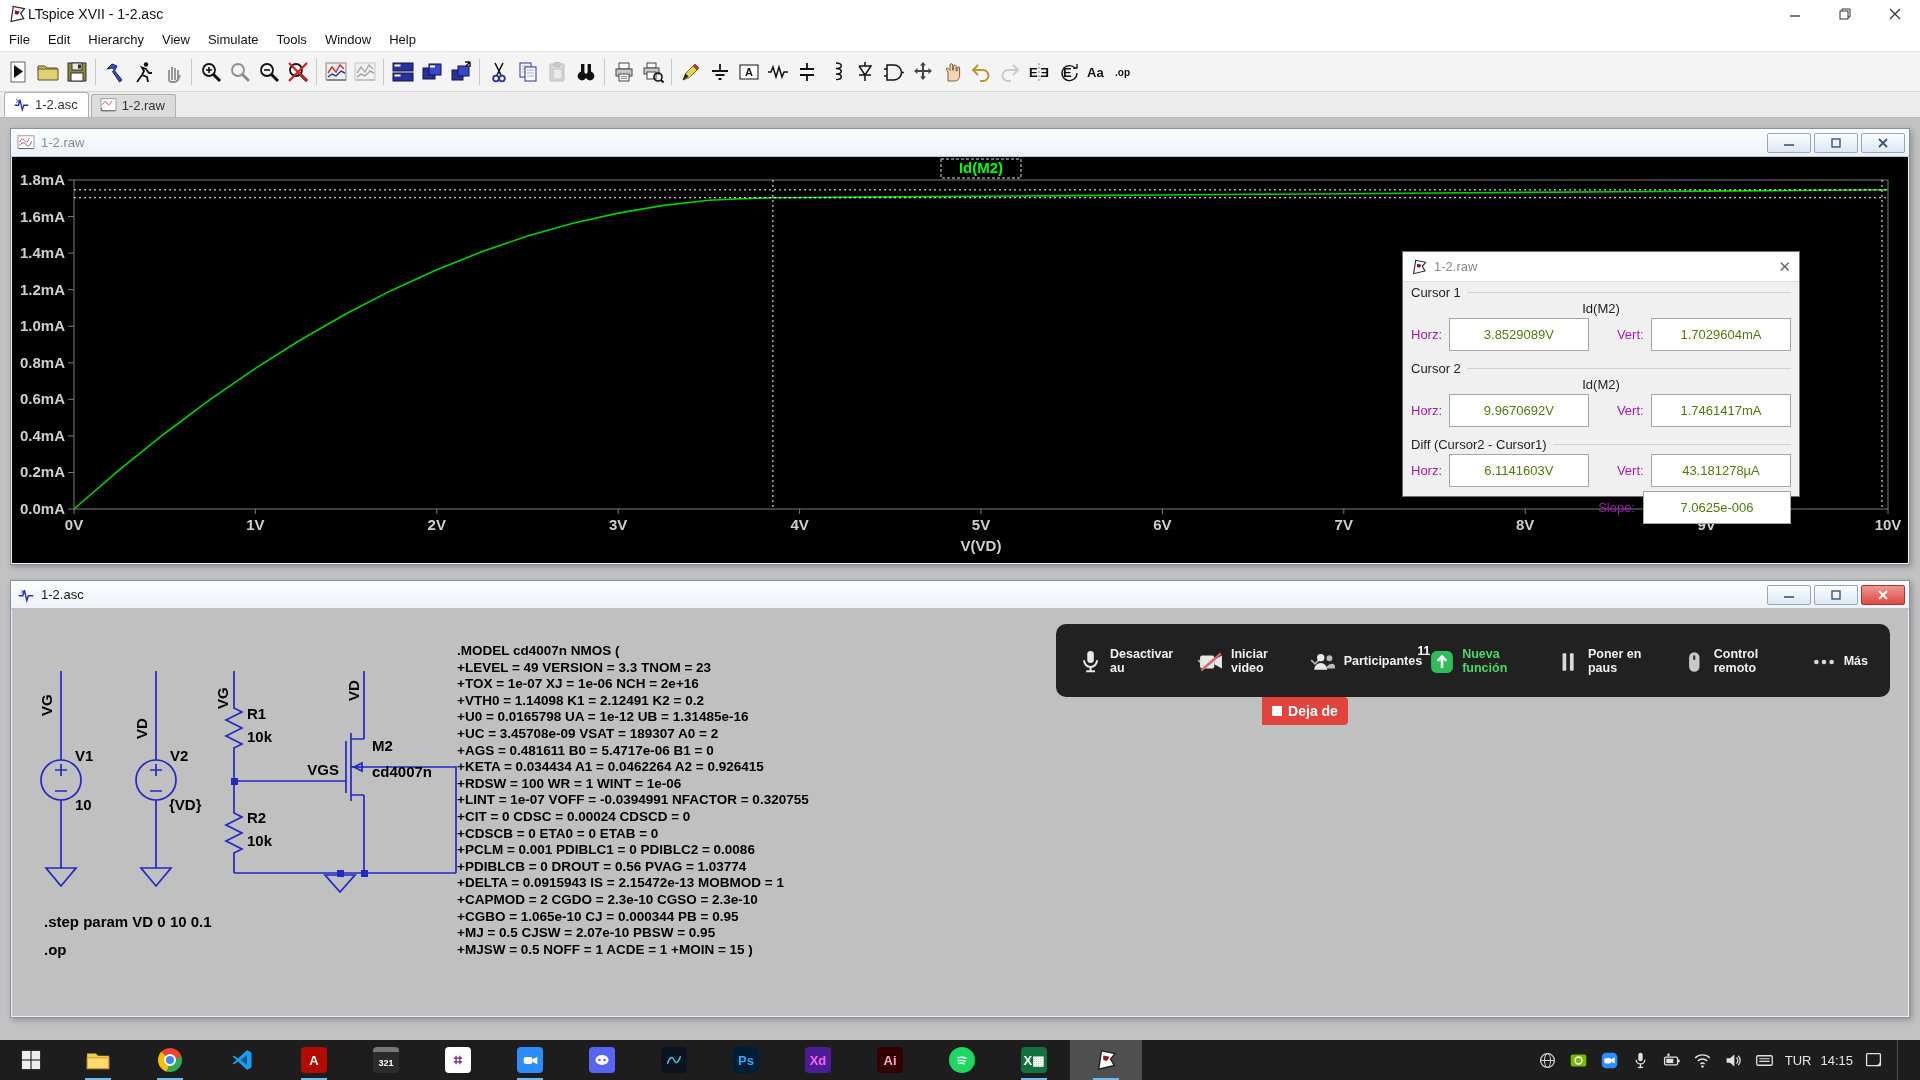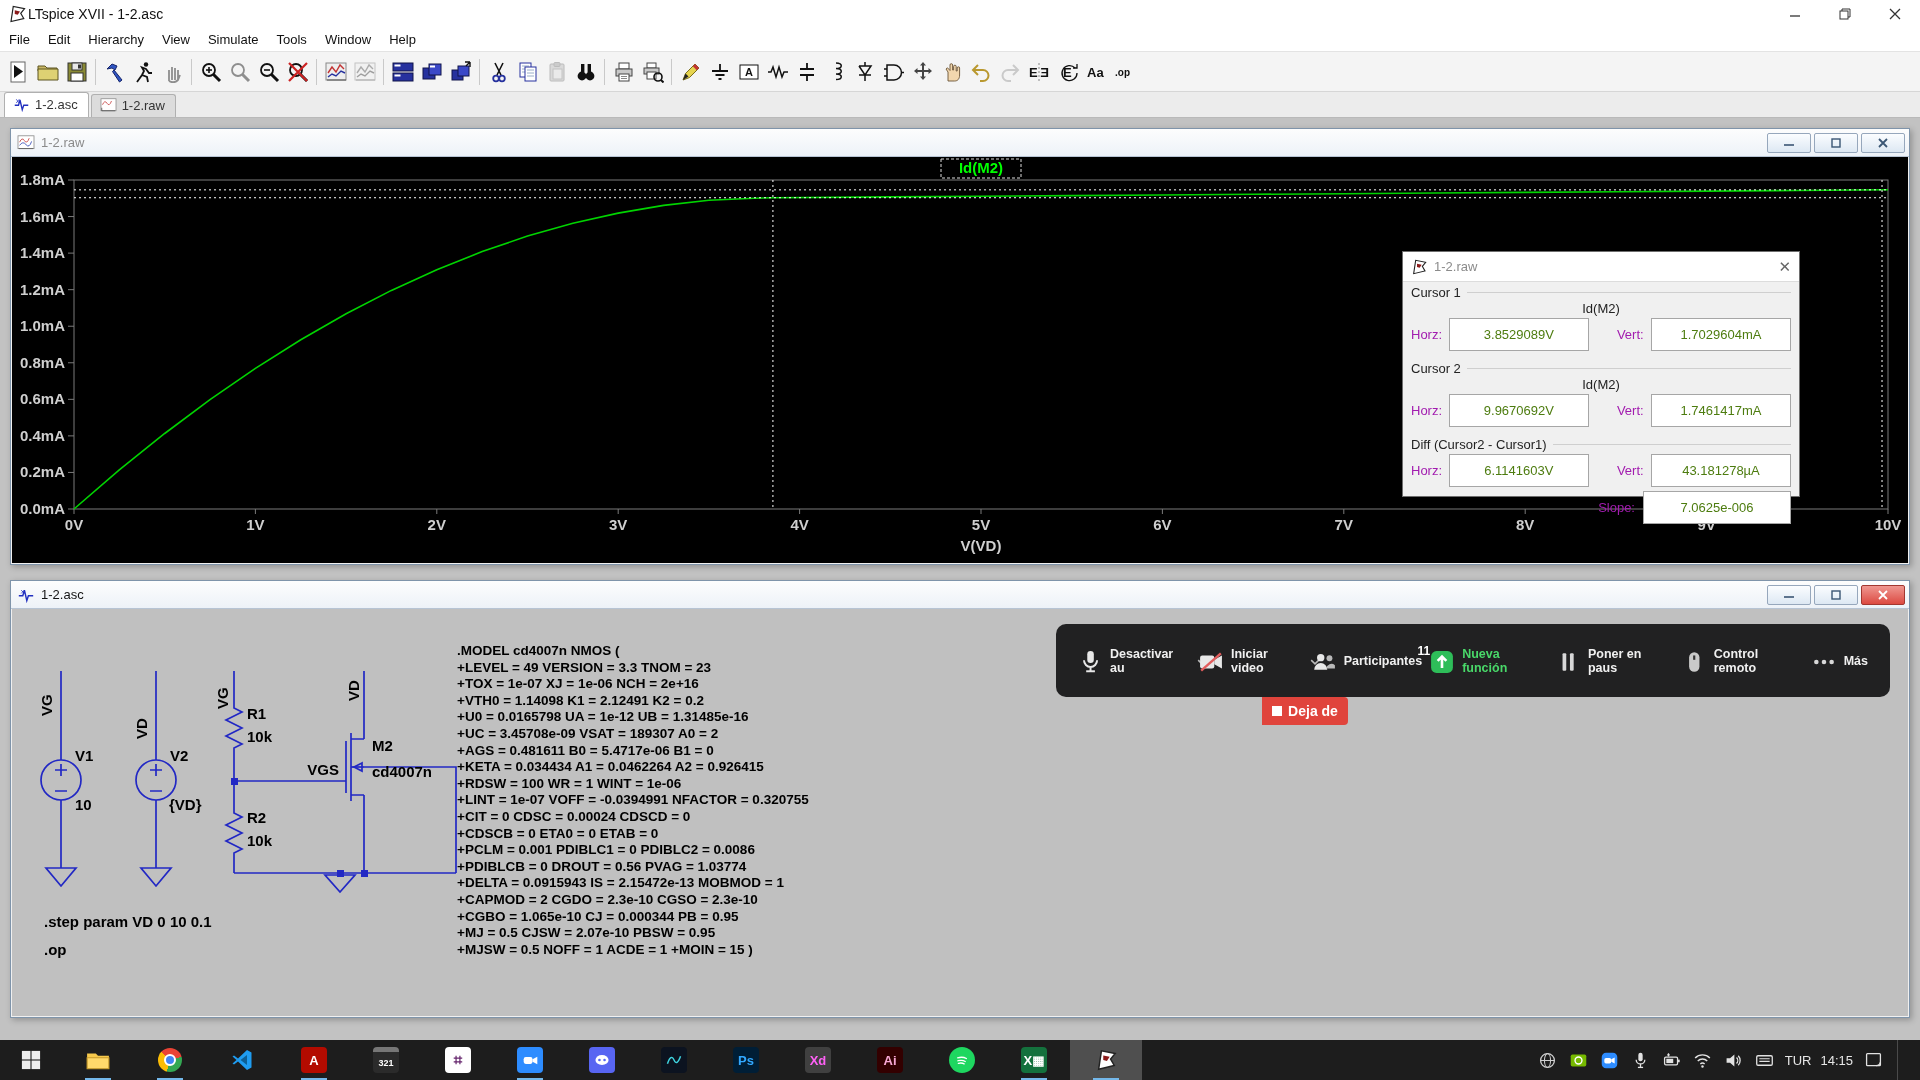--- a/index.html
+++ b/index.html
@@ -913,21 +913,21 @@
         </span>
       </span>
     </div>
     <div class="slot app">
       <span style="display:flex">
         <span class="appbox" style="background:#001e36;color:#31a8ff">Ps</span>
       </span>
     </div>
     <div class="slot app">
       <span style="display:flex">
-        <span class="appbox" style="background:#404040;color:#ff61f6">Xd</span>
+        <span class="appbox" style="background:#4c1d95;color:#ff61f6">Xd</span>
       </span>
     </div>
     <div class="slot app">
       <span style="display:flex">
         <span class="appbox" style="background:#330000;color:#f9a8d4">Ai</span>
       </span>
     </div>
     <div class="slot app">
       <span style="display:flex">
         <span class="appbox" style="background:#1ed760;border-radius:50%">

